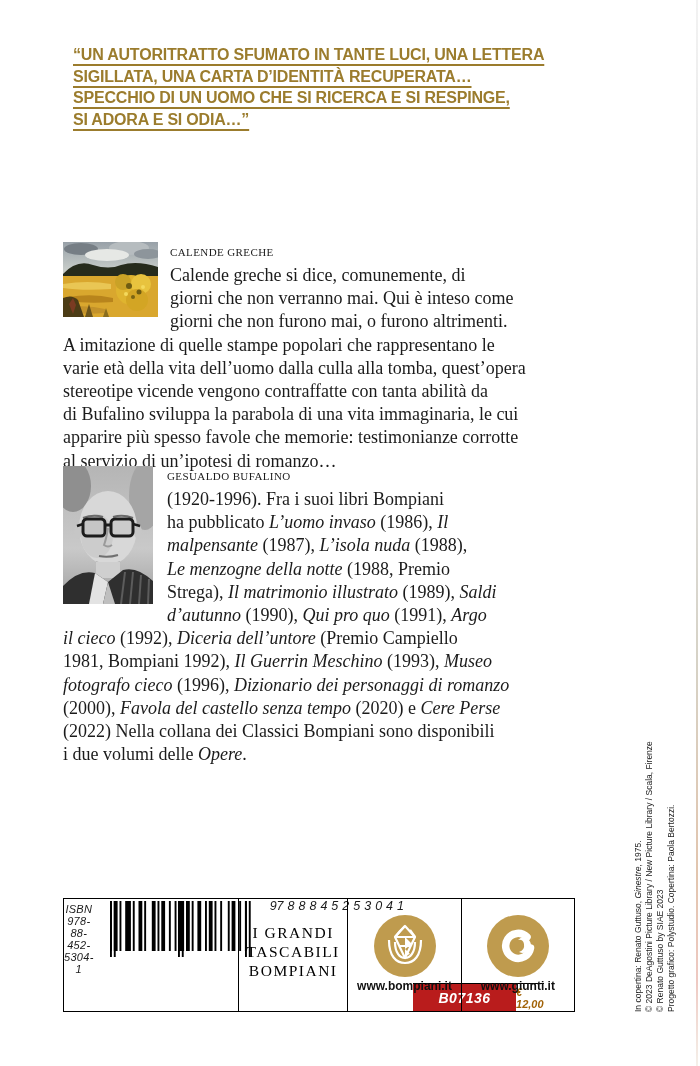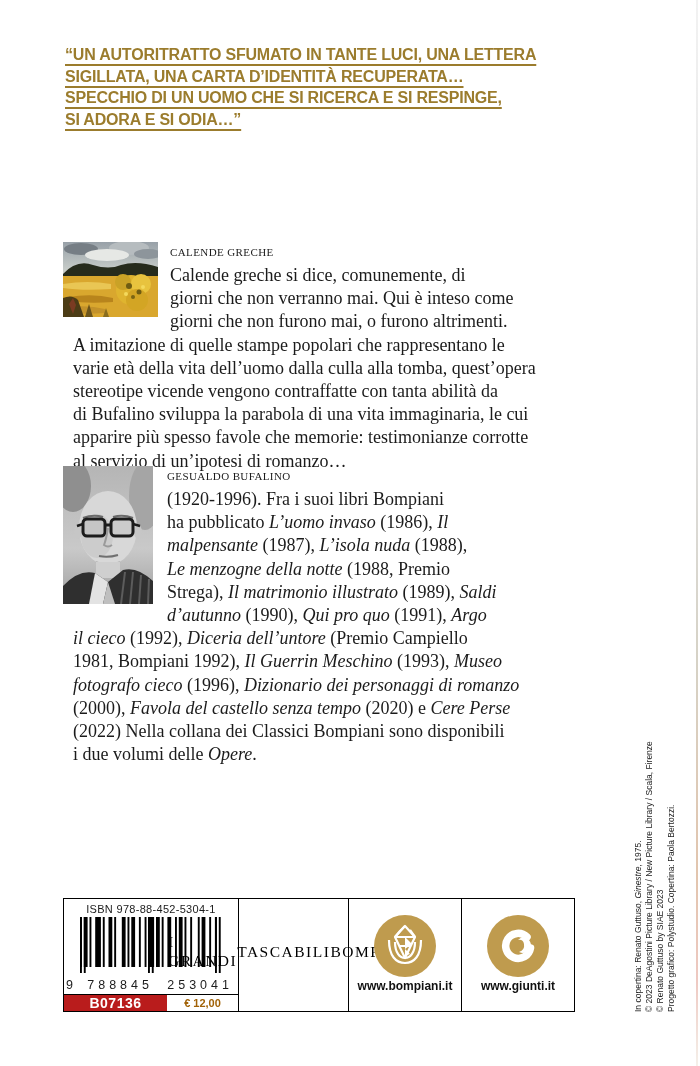--- a/index.html
+++ b/index.html
@@ -1,62 +1,62 @@
 <!DOCTYPE html>
 <html><head>
 <meta charset="utf-8">
 <style>
   html,body{margin:0;padding:0;background:#ffffff;}
   #page{position:relative;width:700px;height:1066px;background:#ffffff;overflow:hidden;
         font-family:"Liberation Serif",serif;color:#1b1b1b;}
 
   
-  #quote{position:absolute;left:65px;top:44px;width:540px;
+  #quote{position:absolute;left:73px;top:44px;width:540px;
          font-family:"Liberation Sans",sans-serif;font-weight:bold;
          font-size:16px;line-height:21.5px;letter-spacing:-0.2px;color:#9b7c2d;}
   .quote-line{text-decoration:underline;text-decoration-thickness:1.5px;text-underline-offset:4px;
               white-space:nowrap;}
 
   
   .section{position:absolute;left:63px;width:574px;font-size:18px;line-height:23.2px;}
   #section-book{top:240px;}
   #section-author{top:464px;}
   .section-heading{font-size:11px;letter-spacing:0.4px;line-height:24px;height:24px;white-space:nowrap;}
-  .bodyline{min-height:23.2px;white-space:nowrap;margin-left:10px;}
+  .bodyline{min-height:23.2px;white-space:nowrap;}
   .it{font-style:italic;}
   .thumb{float:left;}
   #cover-thumb{width:95px;height:75px;margin:2px 12px 13px 0;}
   #author-photo{width:90px;height:138px;margin:2px 14px 18px 0;}
 
   
   #credits{position:absolute;left:633px;top:1012px;width:264px;height:44px;
            transform:rotate(-90deg);transform-origin:0 0;
            font-family:"Liberation Sans",sans-serif;font-size:8.5px;line-height:11px;color:#222;}
   .credit-line{white-space:nowrap;}
 
   
   #edge-line{position:absolute;right:2px;top:0;width:2px;height:100%;
              background:linear-gradient(180deg,#f2f2f2 0%,#dedede 40%,#d6d2c6 62%,#e2c5ae 82%,#eec9c2 92%,#f5f0ea 100%);}
 
   
   #footer-box{position:absolute;left:63px;top:898px;width:512px;height:114px;
               border:1.5px solid #000;box-sizing:border-box;display:flex;
               font-family:"Liberation Sans",sans-serif;}
   .fcell{box-sizing:border-box;height:100%;}
-  #barcode-cell{width:174px;display:flex;flex-direction:column;}
+  #barcode-cell{width:174px;display:flex;flex-direction:row;font-style:italic;}
   #isbn-label{font-size:11px;text-align:center;padding-top:4px;letter-spacing:0.3px;}
   #ean-wrap{padding:2px 4px 0 4px;}
   #barcode-digits{display:flex;font-size:12.5px;padding:0 5px 2px 2px;justify-content:space-between;}
   #barcode-digits .grp{letter-spacing:4px;}
   #price-row{margin-top:auto;height:27px;border-top:1.5px solid #000;display:flex;}
   #code-badge{width:103px;background:#b91c1c;color:#fff;font-weight:bold;font-size:14px;
               display:flex;align-items:center;justify-content:center;letter-spacing:0.5px;}
   #price-label{flex:1;display:flex;align-items:center;justify-content:center;
                font-weight:bold;font-size:11px;color:#a16207;}
-  #series-cell{width:110px;border-left:1.5px solid #000;display:flex;flex-direction:row;
+  #series-cell{width:110px;border-left:1.5px solid #000;display:flex;flex-direction:column;
                justify-content:center;align-items:center;
                font-family:"Liberation Serif",serif;font-size:15.5px;line-height:19px;
                letter-spacing:1.5px;color:#000;padding-bottom:8px;}
   .logo-cell{width:114px;border-left:1.5px solid #000;display:flex;flex-direction:column;align-items:center;}
   .logo-circle{margin-top:16px;width:62px;height:62px;border-radius:50%;background:#bf9b4e;
                display:flex;align-items:center;justify-content:center;}
   .site-url{margin-top:auto;margin-bottom:18px;font-size:12px;font-weight:bold;color:#111;}
 </style>
 </head>
 <body>

